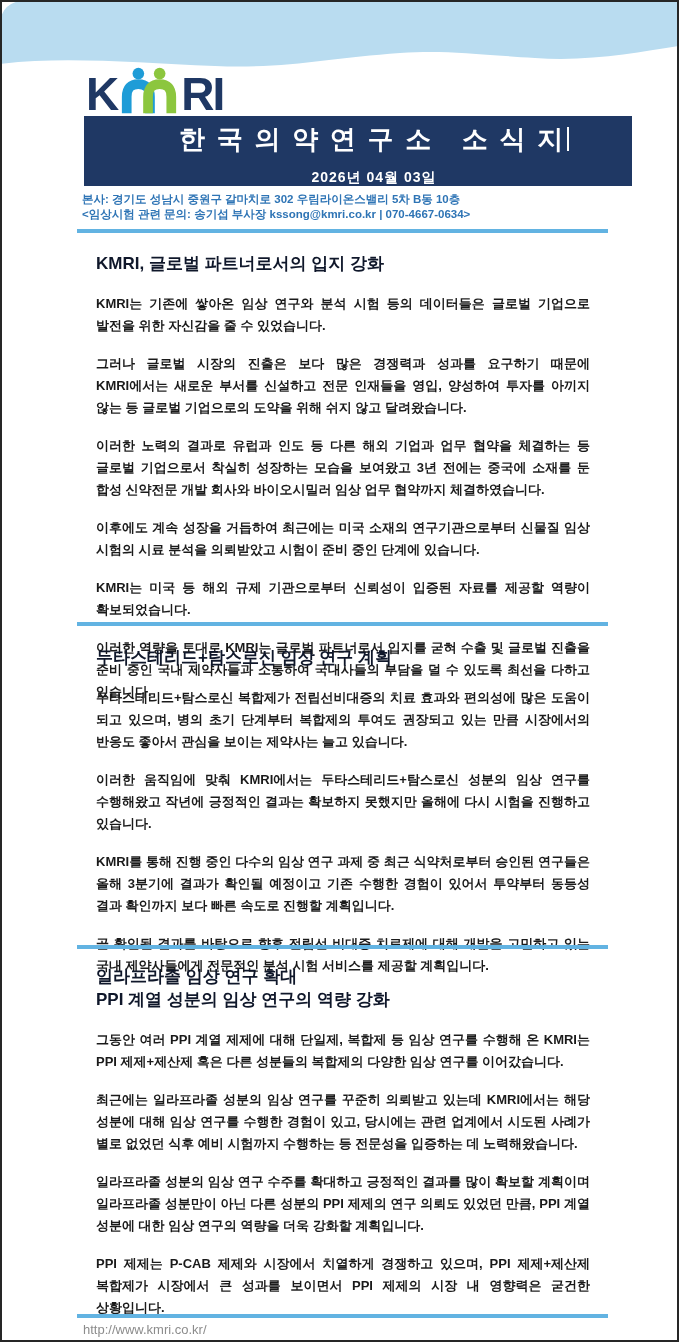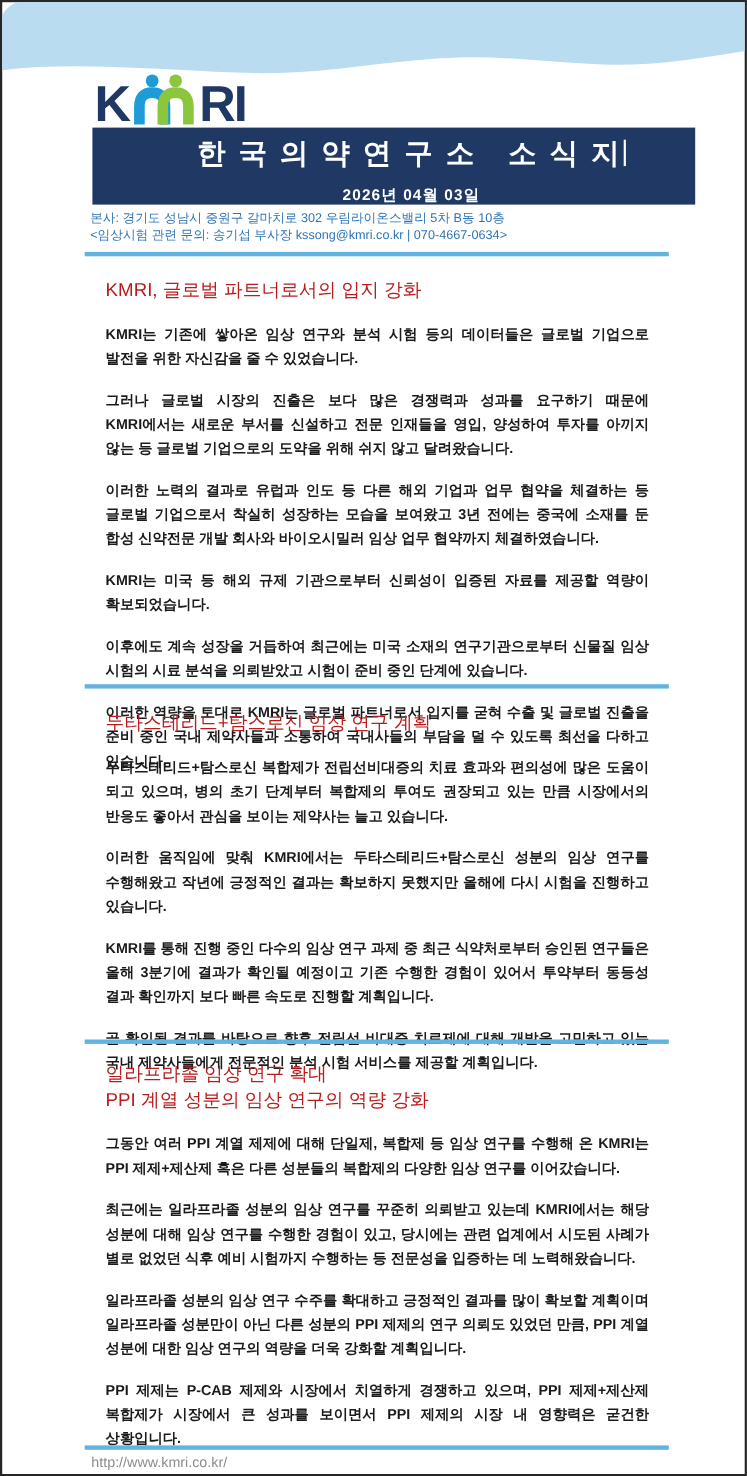--- a/index.html
+++ b/index.html
@@ -27,27 +27,27 @@
   
   .banner{position:absolute;left:82px;top:114px;width:516px;height:70px;
           background:var(--banner-bg);color:var(--banner-text);text-align:center;z-index:4;padding-left:32px;}
   .banner .title{display:block;padding-top:6px;font-size:26px;font-weight:bold;
                  letter-spacing:0.45em;white-space:nowrap;}
   .caret{display:inline-block;width:2px;height:24px;background:#fff;
          vertical-align:-3px;margin-left:-8px;}
   .banner .date{display:block;margin-top:12px;font-size:14px;font-weight:bold;letter-spacing:1px;}
   
   .address{position:absolute;left:80px;top:190px;width:520px;color:var(--address-text);
-           font-size:11.5px;line-height:14.5px;font-weight:normal;z-index:4;}
+           font-size:11.5px;line-height:14.5px;font-weight:bold;z-index:4;}
   
   .rule{position:absolute;left:75px;width:531px;height:4px;background:var(--rule);}
   .rule-header{top:227px;} .rule-a2{top:620px;} .rule-a3{top:943px;} .rule-footer{top:1312px;}
   
   .article{position:absolute;left:94px;width:494px;color:var(--body-text);}
-  .article h2{margin:0 0 18px 0;font-size:17px;line-height:23px;font-weight:normal;color:#b91c1c;}
+  .article h2{margin:0 0 18px 0;font-size:17px;line-height:23px;font-weight:bold;color:#0f172a;}
   .article h2 .hline{display:block;}
   .article p{margin:16px 0 14px 0;font-size:13px;line-height:22px;font-weight:600;
              text-align:justify;word-break:keep-all;}
   .a1{top:250px;} .a2{top:644px;} .a3{top:963px;}
   
   .footer-url{position:absolute;left:81px;top:1320px;font-size:13px;color:var(--footer-text);}
 </style>
 </head>
 <body>
 
@@ -84,22 +84,22 @@
 
   <div class="rule rule-header"></div>
 
   <div class="article a1">
     <h2>
       <span class="hline">KMRI, 글로벌 파트너로서의 입지 강화</span>
     </h2>
     <p>KMRI는 기존에 쌓아온 임상 연구와 분석 시험 등의 데이터들은 글로벌 기업으로 발전을 위한 자신감을 줄 수 있었습니다.</p>
     <p>그러나 글로벌 시장의 진출은 보다 많은 경쟁력과 성과를 요구하기 때문에 KMRI에서는 새로운 부서를 신설하고 전문 인재들을 영입, 양성하여 투자를 아끼지 않는 등 글로벌 기업으로의 도약을 위해 쉬지 않고 달려왔습니다.</p>
     <p>이러한 노력의 결과로 유럽과 인도 등 다른 해외 기업과 업무 협약을 체결하는 등 글로벌 기업으로서 착실히 성장하는 모습을 보여왔고 3년 전에는 중국에 소재를 둔 합성 신약전문 개발 회사와 바이오시밀러 임상 업무 협약까지 체결하였습니다.</p>
+    <p>이후에도 계속 성장을 거듭하여 최근에는 미국 소재의 연구기관으로부터 신물질 임상 시험의 시료 분석을 의뢰받았고 시험이 준비 중인 단계에 있습니다.</p>
     <p>KMRI는 미국 등 해외 규제 기관으로부터 신뢰성이 입증된 자료를 제공할 역량이 확보되었습니다.</p>
-    <p>이후에도 계속 성장을 거듭하여 최근에는 미국 소재의 연구기관으로부터 신물질 임상 시험의 시료 분석을 의뢰받았고 시험이 준비 중인 단계에 있습니다.</p>
     <p>이러한 역량을 토대로 KMRI는 글로벌 파트너로서 입지를 굳혀 수출 및 글로벌 진출을 준비 중인 국내 제약사들과 소통하여 국내사들의 부담을 덜 수 있도록 최선을 다하고 있습니다.</p>
   </div>
 
   <div class="rule rule-a2"></div>
 
   <div class="article a2">
     <h2>
       <span class="hline">두타스테리드+탐스로신 임상 연구 계획</span>
     </h2>
     <p>두타스테리드+탐스로신 복합제가 전립선비대증의 치료 효과와 편의성에 많은 도움이 되고 있으며, 병의 초기 단계부터 복합제의 투여도 권장되고 있는 만큼 시장에서의 반응도 좋아서 관심을 보이는 제약사는 늘고 있습니다.</p>

